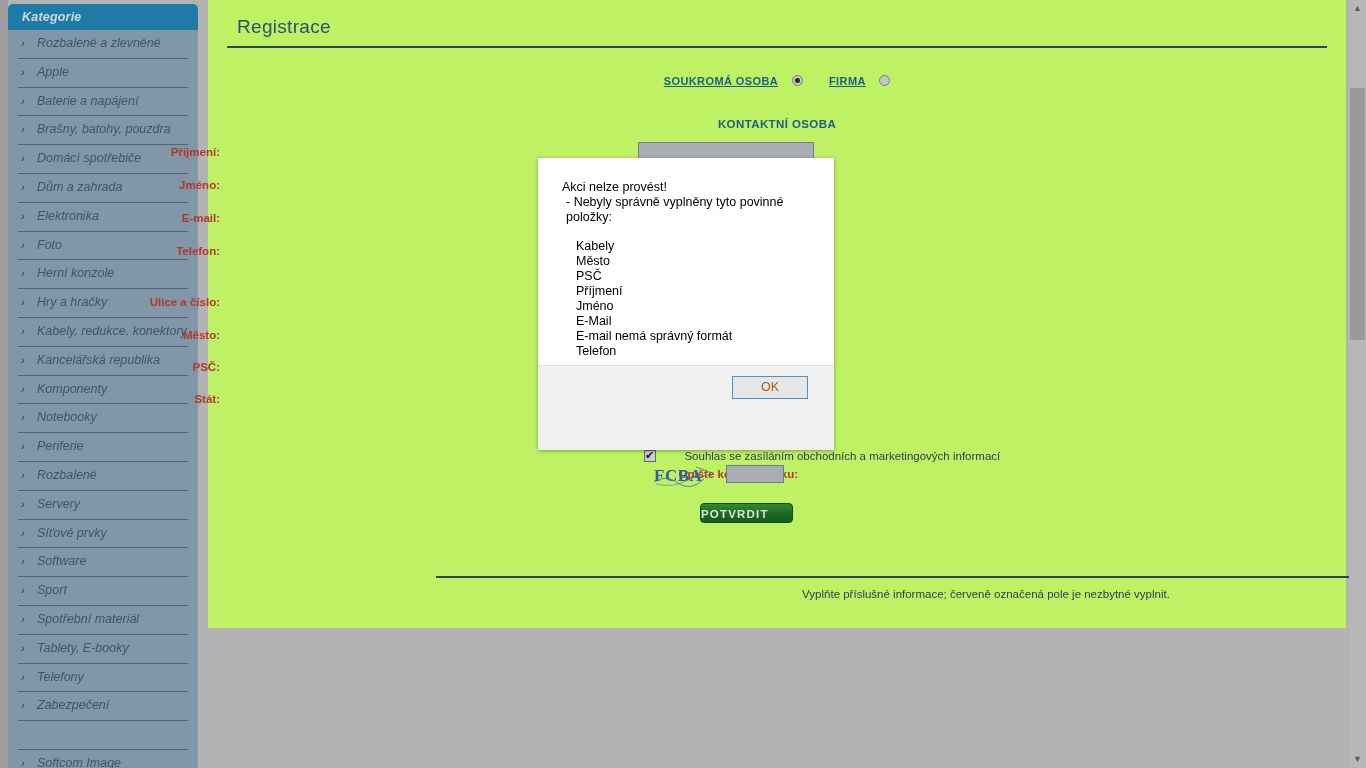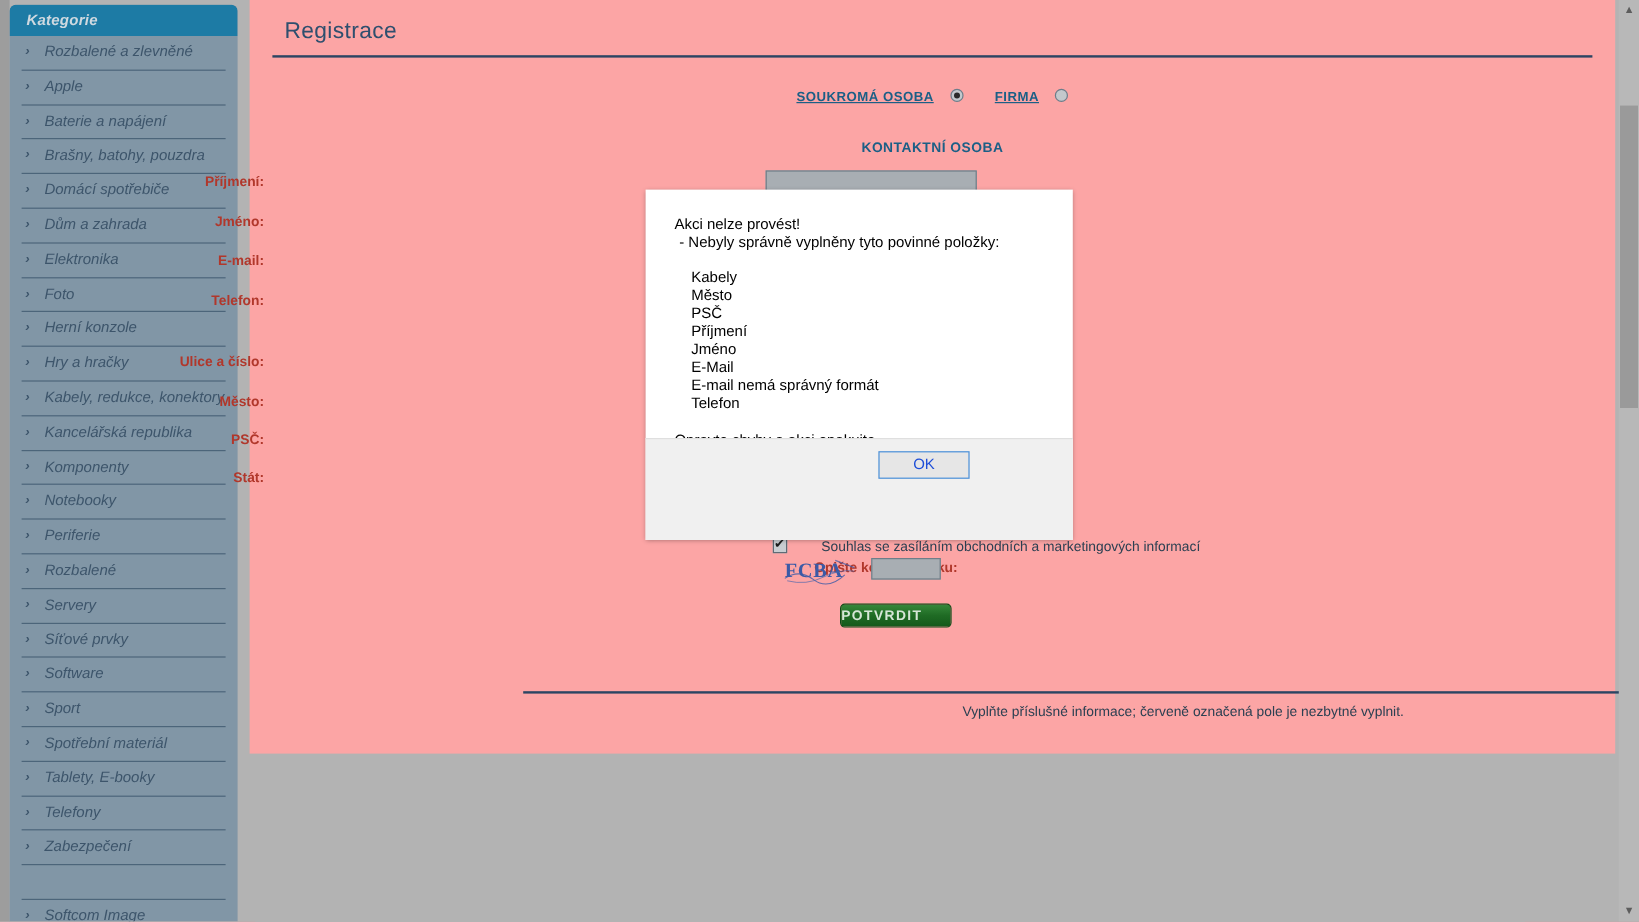--- a/index.html
+++ b/index.html
@@ -74,21 +74,21 @@
     font-weight: bold;
   }
 
   
   #content {
     position: absolute;
     left: 208px;
     top: 0;
     width: 1138px;
     height: 628px;
-    background: #fca5a5;
+    background: #bef264;
   }
   #content-inner {
     position: relative;
     width: 100%;
     height: 100%;
   }
 
   #page-title {
     position: absolute;
     left: 29px;
@@ -297,21 +297,21 @@
     text-align: center;
     color: #2c4052;
     font-size: 11.5px;
   }
 
   
   #dialog {
     position: absolute;
     left: 538px;
     top: 158px;
-    width: 356px;
+    width: 296px;
     height: 292px;
     background: #ffffff;
     box-shadow: 0 1px 4px rgba(0,0,0,.35);
     font-family: "Liberation Sans", sans-serif;
   }
   #dialog-body {
     padding: 22px 20px 0 24px;
     color: #000000;
     font-size: 12.5px;
     line-height: 15px;
@@ -333,21 +333,21 @@
     border-top: 1px solid #dfdfdf;
   }
   #ok-button {
     position: absolute;
     left: 194px;
     top: 10px;
     width: 76px;
     height: 23px;
     background: #e6e6e6;
     border: 1px solid #4a90d9;
-    color: #1d4ed8;
+    color: #a16207;
     font-size: 12.5px;
     text-align: center;
     line-height: 21px;
     cursor: pointer;
     box-sizing: border-box;
   }
 
   
   #scrollbar {
     position: absolute;

